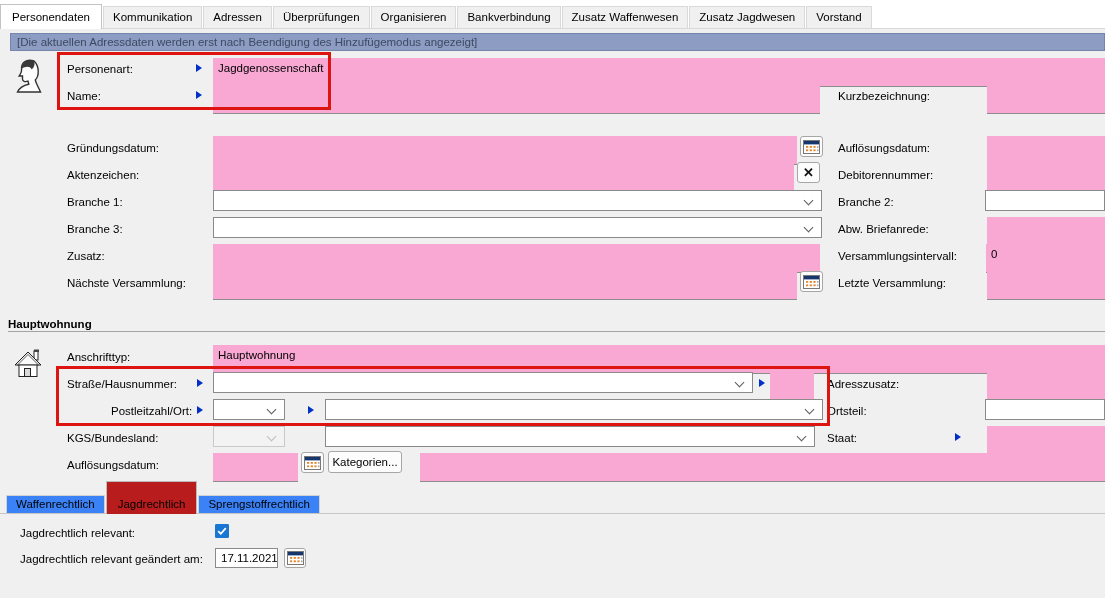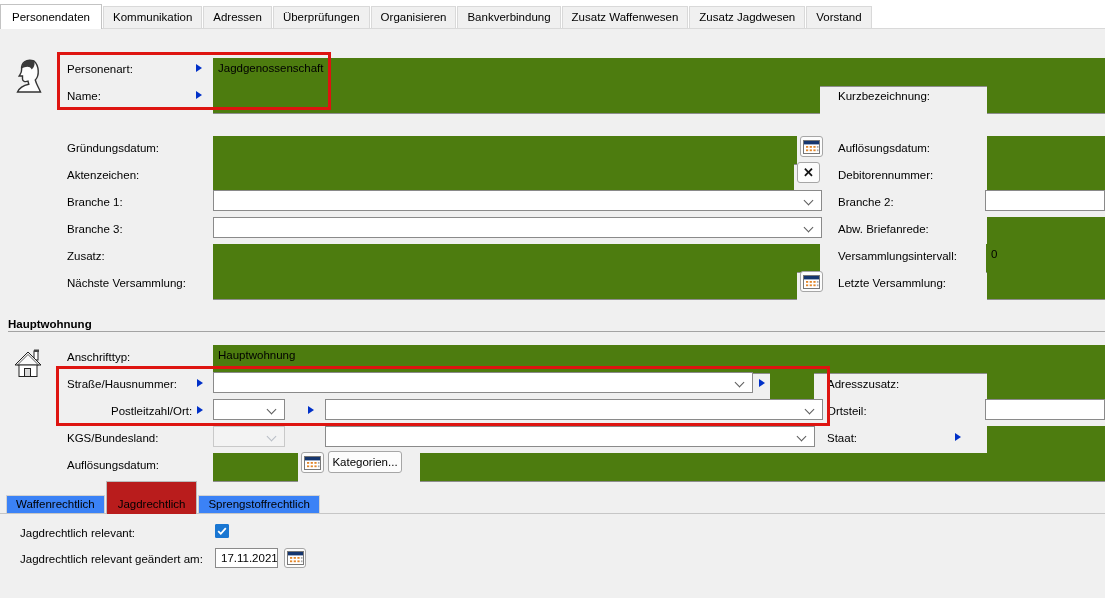--- a/index.html
+++ b/index.html
@@ -15,21 +15,21 @@
   .ttab.active{background:#fff;border-color:#c3c3c3;padding:6px 11px 6px 11px;margin-bottom:-1px;}
 
   
   .banner{position:absolute;left:10px;top:33px;right:0;height:18px;background:#8c9cc2;
           border:1px solid #7586ad;box-sizing:border-box;color:#3d4a63;
           line-height:16px;padding-left:6px;white-space:nowrap;overflow:hidden;}
 
   .lbl{position:absolute;white-space:nowrap;line-height:13px;}
   .bold{font-weight:bold;}
 
-  .fld{position:absolute;background:#4d7c0f;border-bottom:1px solid #8d8d8d;height:29px;
+  .fld{position:absolute;background:#f9a8d4;border-bottom:1px solid #8d8d8d;height:29px;
        box-sizing:border-box;padding:4px 0 0 5px;overflow:hidden;white-space:nowrap;}
   .boxfld{position:absolute;background:#fff;border:1px solid #8a8a8a;height:21px;
           box-sizing:border-box;padding:3px 0 0 5px;overflow:hidden;white-space:nowrap;}
   .combo{position:absolute;background:#fff;border:1px solid #8a8a8a;height:21px;box-sizing:border-box;}
   .combo .chev{position:absolute;right:9px;top:6px;width:6px;height:6px;
                border-right:1.4px solid #5c5c5c;border-bottom:1.4px solid #5c5c5c;
                transform:rotate(45deg);}
   .combo.disabled{background:#f3f3f3;border-color:#c9c9c9;}
   .combo.disabled .chev{border-color:#b9bec6;}
 
@@ -73,20 +73,21 @@
     <span class="ttab">Überprüfungen</span>
     <span class="ttab">Organisieren</span>
     <span class="ttab">Bankverbindung</span>
     <span class="ttab">Zusatz Waffenwesen</span>
     <span class="ttab">Zusatz Jagdwesen</span>
     <span class="ttab">Vorstand</span>
   </div>
 
   <div class="content"></div>
 
+  <div class="banner">[Die aktuellen Adressdaten werden erst nach Beendigung des Hinzufügemodus angezeigt]</div>
 
   <svg class="icon" style="left:13px;top:57px;" width="32" height="40" viewBox="0 0 32 40">
     <path d="M21 4 C13 1.5 8 6 8.6 12.5 C8.9 15.5 7.5 17 6.2 19 L9.5 19 L9.5 22 C9.5 24.3 12 25.2 15 24.2 L15.8 27.2 C11 28.2 6.5 30.5 4.5 35 L27.5 35 C25.2 29.5 23.4 27.5 22.3 23 C26.6 18.8 26.2 8.6 21 4 Z" fill="#fdfdfd" stroke="#333" stroke-width="1.4"></path>
     <path d="M21 4 C14 1.8 9 5.6 8.8 11.5 C12.4 9.4 16.8 8.6 18.8 12.4 C21 10.4 22.4 7 21 4 Z" fill="#3a3a3a"></path>
   </svg>
 
   <div class="lbl" style="left:67px;top:63px;text-align:center;">Personenart:</div>
   <span class="arr" style="left:196px;top:64px;"></span>
   <div class="fld" style="left:213px;top:58px;width:892px;">Jagdgenossenschaft</div>
 

